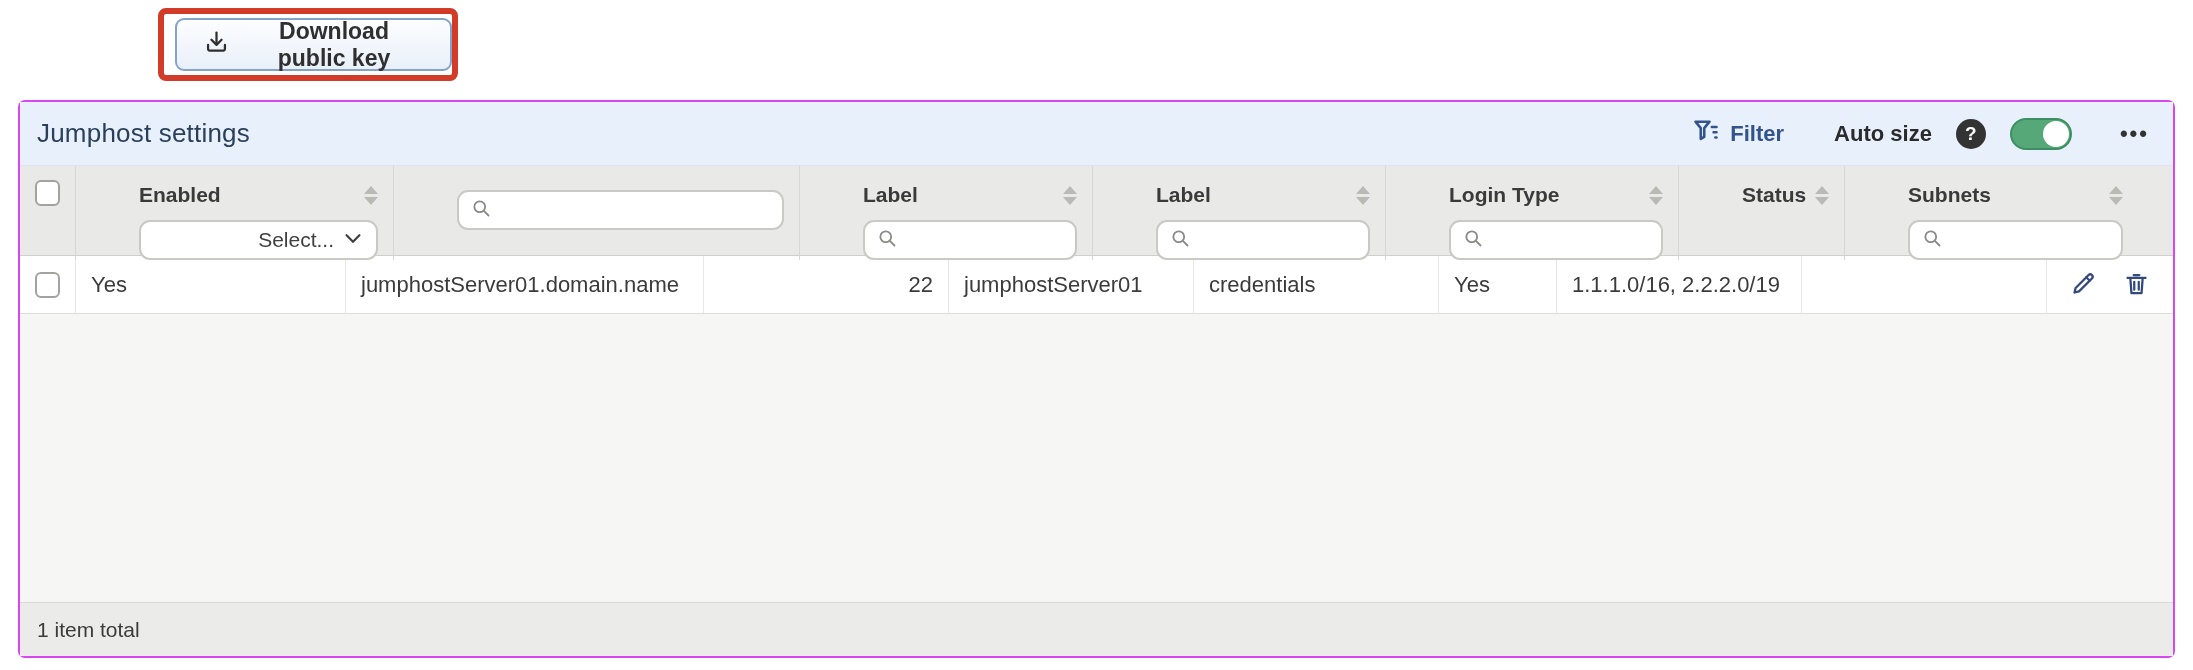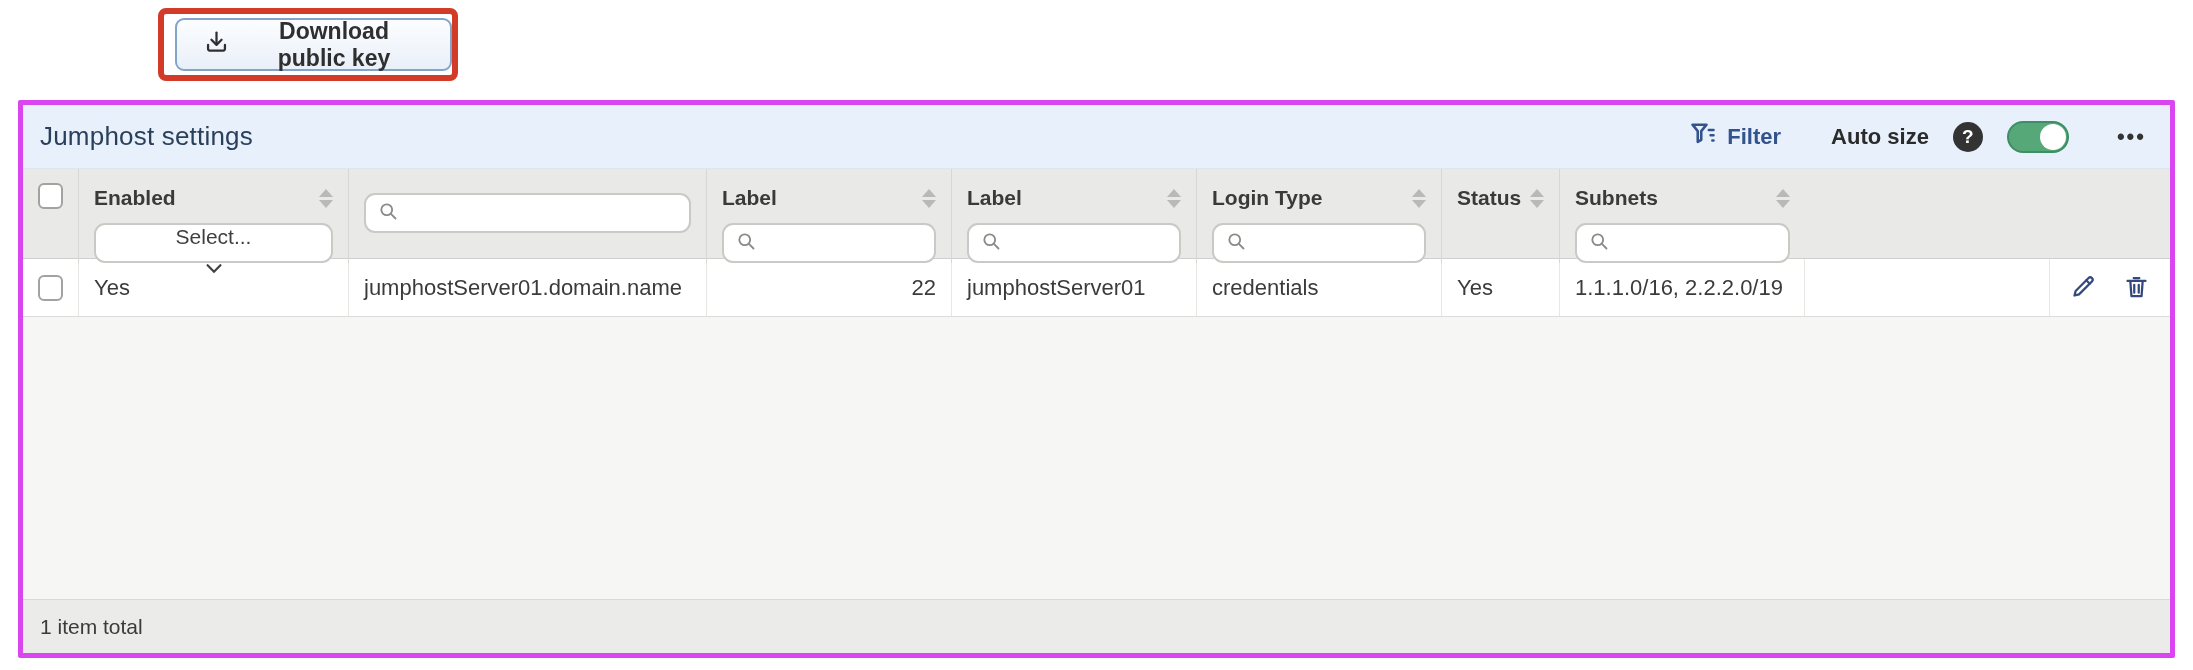--- a/index.html
+++ b/index.html
@@ -20,21 +20,21 @@
   .annotation-box {
     position: absolute; left: 158px; top: 8px; width: 300px; height: 73px;
     border: 6px solid #d23b27; border-radius: 8px;
   }
   .btn-download { position: absolute; left: 11px; top: 4px; height: 53px; }
   .icon-dark { color: #2f2f2f; }
 
   
   .panel {
     position: absolute; left: 18px; top: 100px; width: 2157px; height: 558px;
-    border: 5px solid #d946ef; border-radius: 2px;
+    border: 2px solid #d946ef; border-radius: 7px;
     display: flex; flex-direction: column; background: #fdba74;
   }
   .panel-titlebar {
     height: 64px; background: #e8f1fb; border-bottom: 1px solid #dde6ef;
     display: flex; align-items: center; padding: 0 24px 0 17px;
   }
   .panel-title { font-size: 26px; color: #2a3f5a; letter-spacing: .2px; }
   .titlebar-controls { margin-left: auto; display: flex; align-items: center; gap: 24px; }
   .filter-btn { display: inline-flex; align-items: center; gap: 10px;
     color: #32538c; font-size: 22px; font-weight: 700; cursor: pointer; }
@@ -45,41 +45,41 @@
   .toggle { width: 62px; height: 32px; border-radius: 16px; background: #57a878;
     border: 2px solid #3d8e63; position: relative; cursor: pointer; }
   .toggle .knob { position: absolute; right: 1px; top: 1px; width: 26px; height: 26px;
     border-radius: 50%; background: #ffffff; }
   .more-btn { font-size: 22px; letter-spacing: 2px; color: #333333; font-weight: 700;
     margin-left: 24px; cursor: pointer; }
 
   
   .grid { display: grid;
     grid-template-columns: 56px 270px 358px 245px 245px 245px 118px 245px 245px 1fr; }
-  .header-row { background: #e9e9e7; border-bottom: 1px solid #cfcfcd; height: 90px; }
+  .header-row { background: #e9e9e7; border-bottom: 1px solid #cfcfcd; height: 90px; gap: 48px; }
   .hcell { position: relative; padding: 14px 15px 0 15px; border-right: 1px solid #d7d7d5; }
   .hcell:last-child { border-right: none; }
   .hlabel-line { display: flex; align-items: center; height: 30px; }
   .hlabel { font-size: 21px; font-weight: 700; color: #3a3a3a; white-space: nowrap;
     overflow: hidden; }
   .caret { margin-left: auto; display: inline-flex; flex-direction: column; gap: 3px;
     cursor: pointer; padding-left: 8px; }
   .caret i { display: block; width: 0; height: 0;
     border-left: 7px solid transparent; border-right: 7px solid transparent; }
   .caret .up   { border-bottom: 8px solid #b9b9b6; }
   .caret .down { border-top: 8px solid #b9b9b6; }
 
   .search-box, .select-box {
     margin-top: 10px; height: 40px; background: #ffffff;
     border: 2px solid #c9c9c6; border-radius: 11px;
     display: flex; align-items: center; padding: 0 12px; gap: 8px;
   }
   .search-box input { border: none; outline: none; width: 100%; font-size: 20px;
     font-family: inherit; color: #3b3b3b; background: transparent; }
-  .select-box { justify-content: flex-start; cursor: pointer; flex-direction: column; }
+  .select-box { justify-content: flex-end; cursor: pointer; }
   .select-value { font-size: 21px; color: #3f3f3f; }
 
   .checkbox { width: 26px; height: 26px; border: 2px solid #a2a2a0; border-radius: 6px;
     background: #ffffff; cursor: pointer; }
   .hcell-check { display: flex; justify-content: center; }
   .dcell-check { display: flex; justify-content: center; align-items: center; }
 
   .data-row { background: #ffffff; border-bottom: 1px solid #dcdcda; height: 58px; }
   .dcell { display: flex; align-items: center; padding: 0 15px; font-size: 22px;
     color: #3b3b3b; border-right: 1px solid #e7e7e5; white-space: nowrap; overflow: hidden; }

